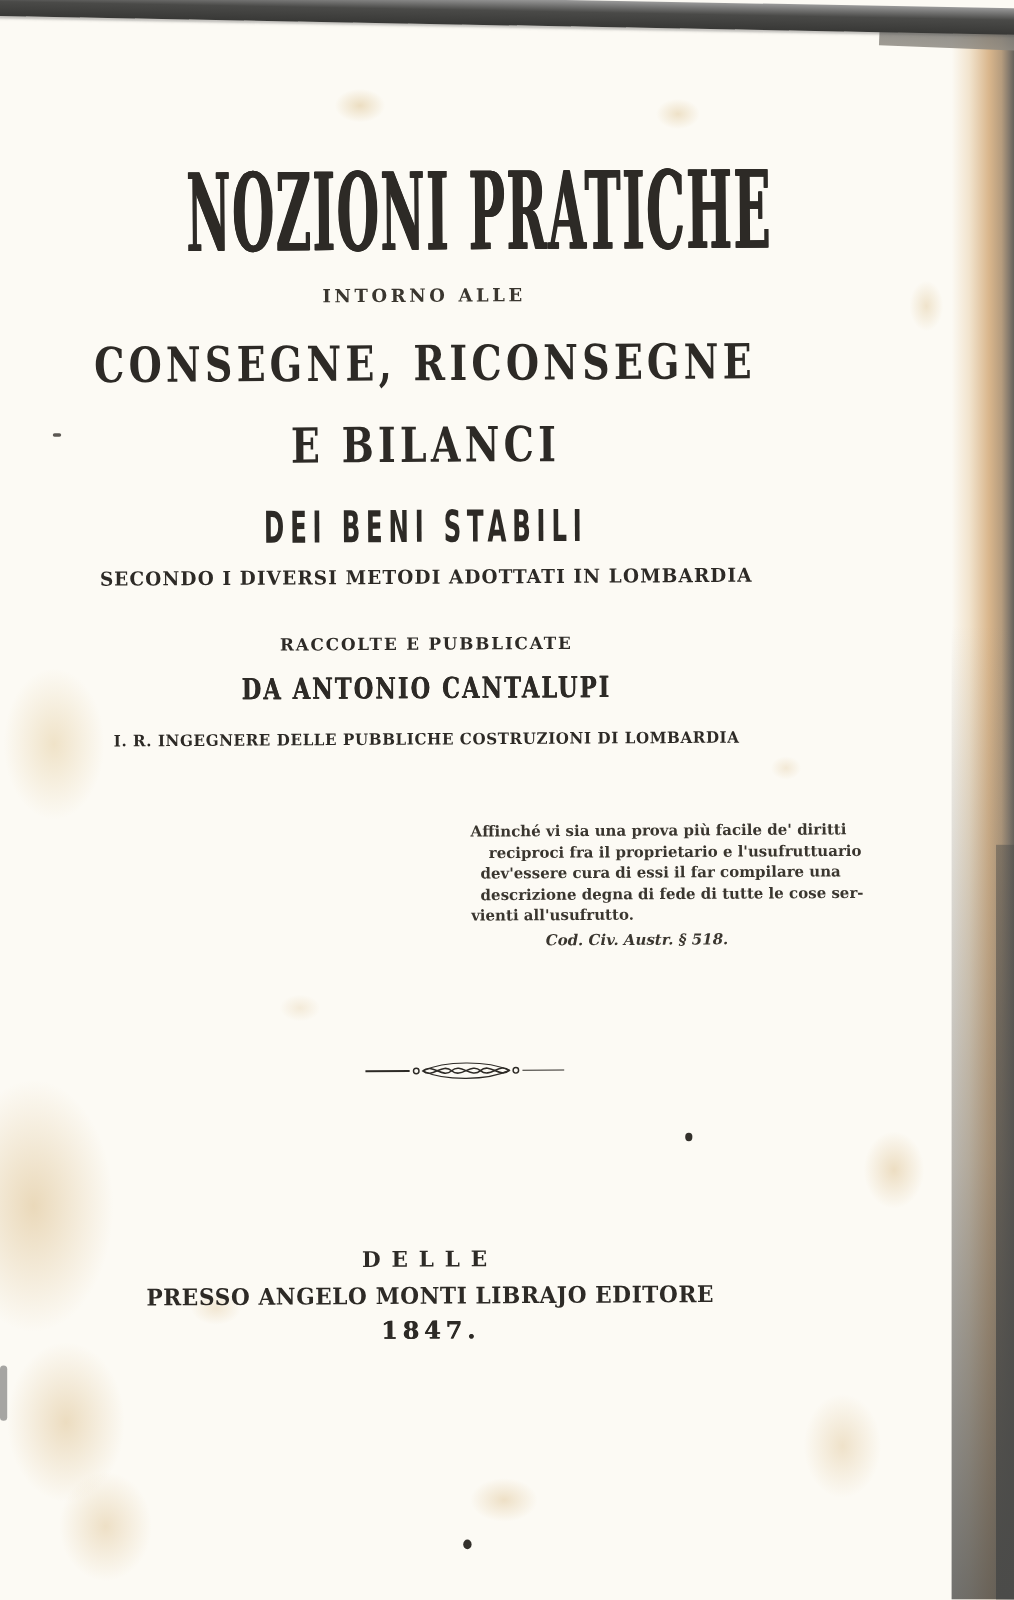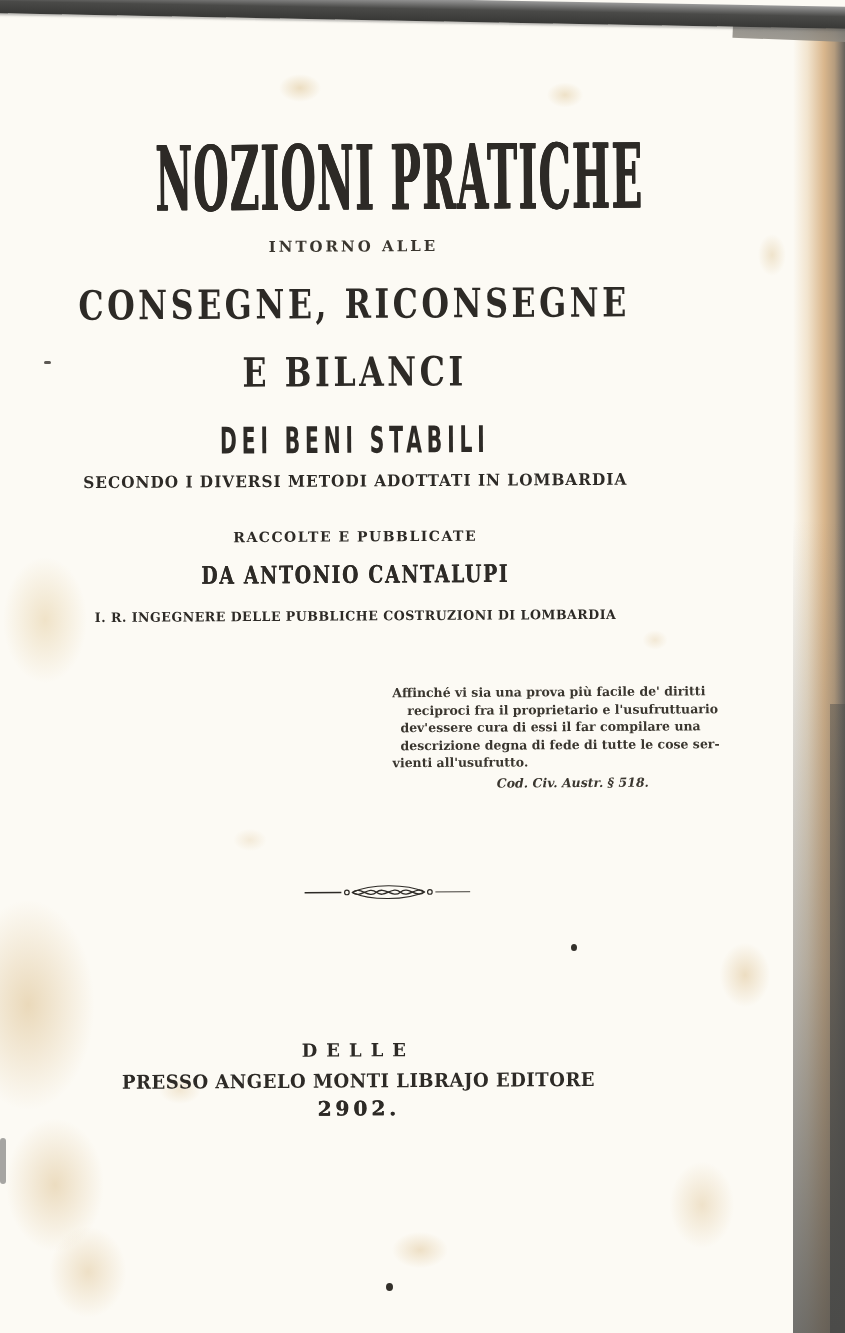--- a/index.html
+++ b/index.html
@@ -108,21 +108,21 @@
   .t-authtitle > span{font-size:13px;font-weight:bold;letter-spacing:0.5px;transform:scaleX(0.97);}
   
   .epigraph{
     position:absolute;left:392px;top:684px;width:292px;
     font-size:12.5px;line-height:17.5px;color:var(--ink-soft);
     font-weight:bold;
   }
   .epigraph .ep{white-space:nowrap;}
   .ep.i1{margin-left:15px;}
   .ep.i2{margin-left:8px;}
-  .epigraph .cite{margin-top:3px;margin-left:104px;font-style:italic;white-space:nowrap;}
+  .epigraph .cite{margin-top:3px;margin-left:62px;font-style:italic;white-space:nowrap;}
   
   .ornament{position:absolute;left:303px;top:881px;width:166px;height:22px;}
   .ornament svg{display:block;}
   .ornament path,.ornament line,.ornament circle{stroke:var(--ink);}
   
   .t-city{top:1039px;}
   .t-city > span{font-size:18px;font-weight:bold;letter-spacing:9px;}
   .t-publisher{top:1069px;}
   .t-publisher > span{font-size:19px;font-weight:bold;letter-spacing:0.5px;transform:scaleX(0.95);}
   .t-year{top:1096px;}
@@ -201,16 +201,16 @@
 
   <div class="line t-city">
     <span>DELLE</span>
   </div>
 
   <div class="line t-publisher">
     <span>PRESSO ANGELO MONTI LIBRAJO EDITORE</span>
   </div>
 
   <div class="line t-year">
-    <span>2902.</span>
+    <span>1847.</span>
   </div>
 
 </div>
 
 </body></html>

